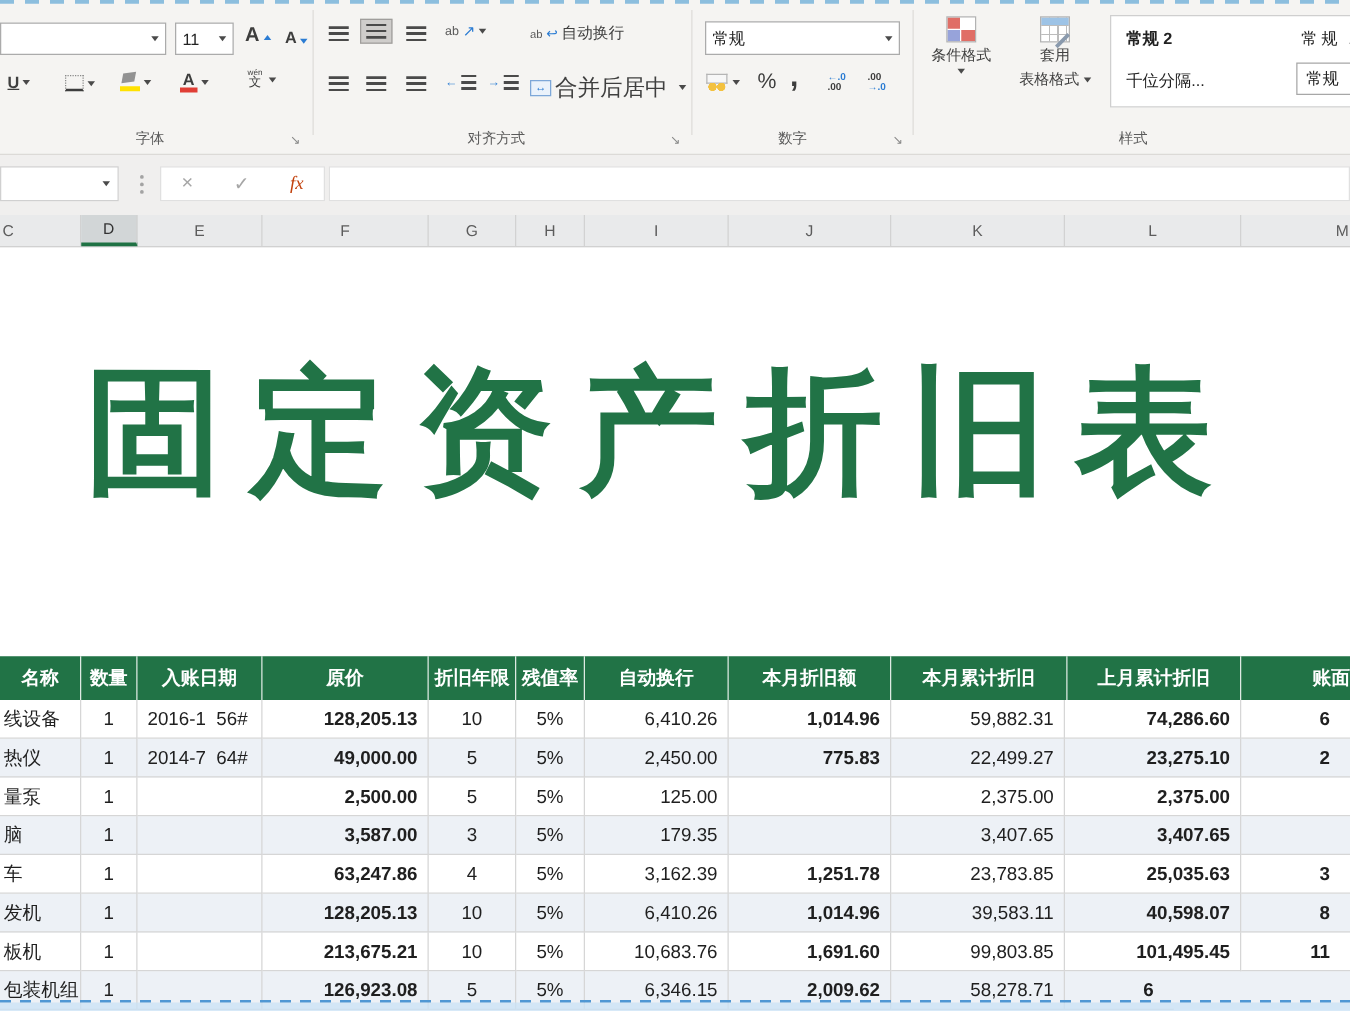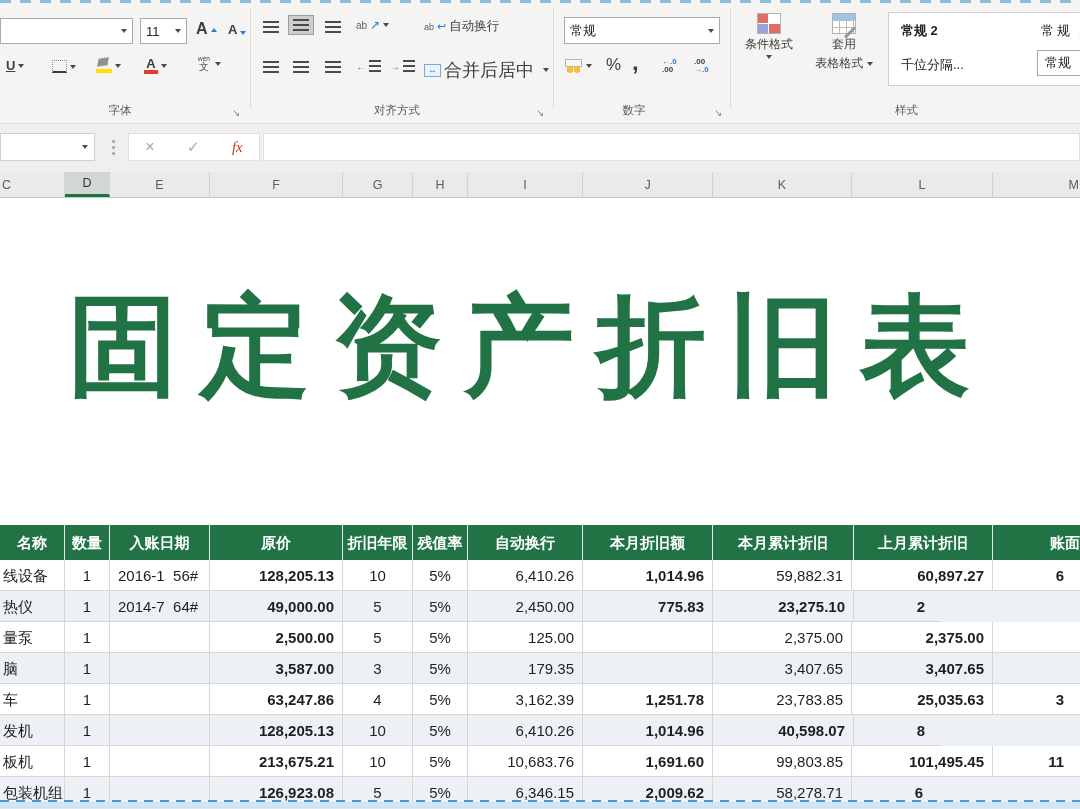--- a/index.html
+++ b/index.html
@@ -284,32 +284,33 @@
     <div class="trow">
       <div class="tc c0 al">线设备</div>
       <div class="tc c1 ac">1</div>
       <div class="tc c2 pre">2016-1  56#</div>
       <div class="tc c3 ar b">128,205.13</div>
       <div class="tc c4 ac">10</div>
       <div class="tc c5 ac">5%</div>
       <div class="tc c6 ar">6,410.26</div>
       <div class="tc c7 ar b">1,014.96</div>
       <div class="tc c8 ar">59,882.31</div>
-      <div class="tc c9 ar b">60,897.27</div>
+      <div class="tc c9 ar b">74,286.60</div>
       <div class="tc c10 ar b bookpad">6</div>
     </div>
     <div class="trow band">
       <div class="tc c0 al">热仪</div>
       <div class="tc c1 ac">1</div>
       <div class="tc c2 pre">2014-7  64#</div>
       <div class="tc c3 ar b">49,000.00</div>
       <div class="tc c4 ac">5</div>
       <div class="tc c5 ac">5%</div>
       <div class="tc c6 ar">2,450.00</div>
       <div class="tc c7 ar b">775.83</div>
+      <div class="tc c8 ar">22,499.27</div>
       <div class="tc c9 ar b">23,275.10</div>
       <div class="tc c10 ar b bookpad">2</div>
     </div>
     <div class="trow">
       <div class="tc c0 al">量泵</div>
       <div class="tc c1 ac">1</div>
       <div class="tc c2 pre"></div>
       <div class="tc c3 ar b">2,500.00</div>
       <div class="tc c4 ac">5</div>
       <div class="tc c5 ac">5%</div>
@@ -347,20 +348,21 @@
     </div>
     <div class="trow band">
       <div class="tc c0 al">发机</div>
       <div class="tc c1 ac">1</div>
       <div class="tc c2 pre"></div>
       <div class="tc c3 ar b">128,205.13</div>
       <div class="tc c4 ac">10</div>
       <div class="tc c5 ac">5%</div>
       <div class="tc c6 ar">6,410.26</div>
       <div class="tc c7 ar b">1,014.96</div>
+      <div class="tc c8 ar">39,583.11</div>
       <div class="tc c9 ar b">40,598.07</div>
       <div class="tc c10 ar b bookpad">8</div>
     </div>
     <div class="trow">
       <div class="tc c0 al">板机</div>
       <div class="tc c1 ac">1</div>
       <div class="tc c2 pre"></div>
       <div class="tc c3 ar b">213,675.21</div>
       <div class="tc c4 ac">10</div>
       <div class="tc c5 ac">5%</div>

